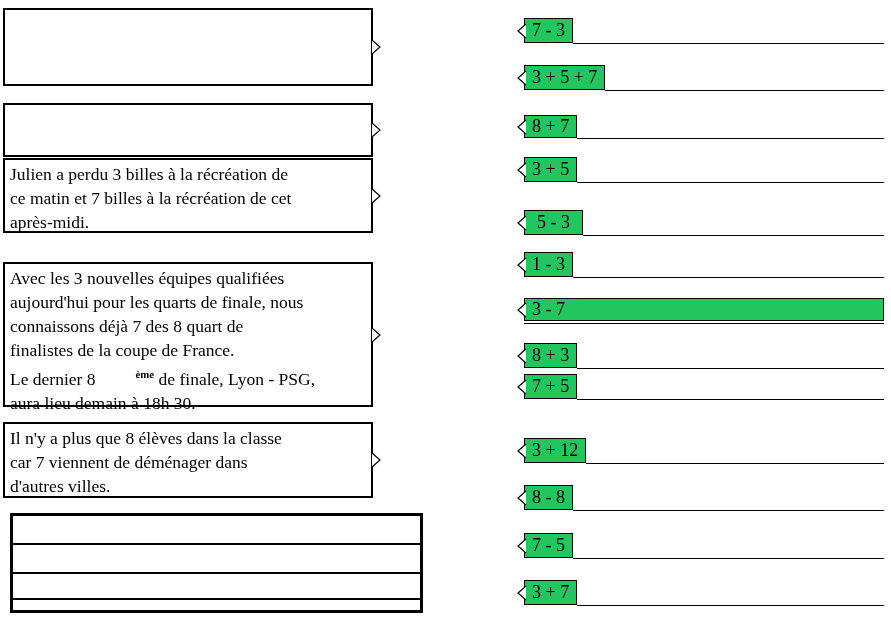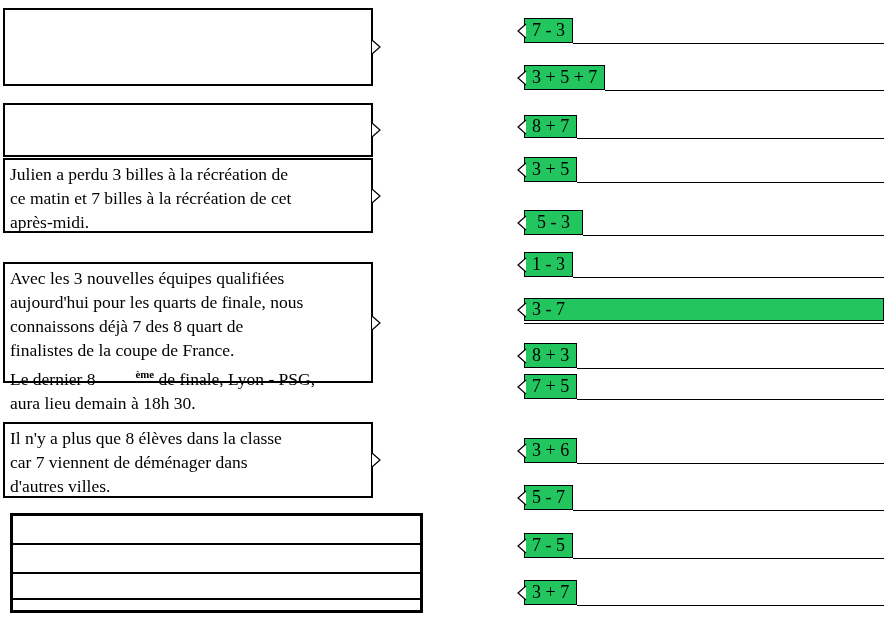--- a/index.html
+++ b/index.html
@@ -50,21 +50,21 @@
         <svg class="chev-r" width="10" height="16" viewBox="0 0 10 16">
           <polyline points="1,1 9,8 1,15" fill="#ffffff" stroke="#000000" stroke-width="1.2"></polyline>
         </svg>
       </div>
       <div class="problem-box" style="top: 158px; height: 75px;">
         <div>Julien a perdu 3 billes à la récréation de<br>ce matin et 7 billes à la récréation de cet<br>après-midi.</div>
         <svg class="chev-r" width="10" height="16" viewBox="0 0 10 16">
           <polyline points="1,1 9,8 1,15" fill="#ffffff" stroke="#000000" stroke-width="1.2"></polyline>
         </svg>
       </div>
-      <div class="problem-box" style="top: 262px; height: 121px;">
+      <div class="problem-box" style="top: 262px; height: 145px;">
         <div>Avec les 3 nouvelles équipes qualifiées<br>aujourd'hui pour les quarts de finale, nous<br>connaissons déjà 7 des 8 quart de<br>finalistes de la coupe de France.<br><span>Le dernier 8</span><sup>ème</sup><span> de finale, Lyon - PSG,</span><br>aura lieu demain à 18h 30.</div>
         <svg class="chev-r" width="10" height="16" viewBox="0 0 10 16">
           <polyline points="1,1 9,8 1,15" fill="#ffffff" stroke="#000000" stroke-width="1.2"></polyline>
         </svg>
       </div>
       <div class="problem-box" style="top: 422px; height: 76px;">
         <div>Il n'y a plus que 8 élèves dans la classe<br>car 7 viennent de déménager dans<br>d'autres villes.</div>
         <svg class="chev-r" width="10" height="16" viewBox="0 0 10 16">
           <polyline points="1,1 9,8 1,15" fill="#ffffff" stroke="#000000" stroke-width="1.2"></polyline>
         </svg>
@@ -125,27 +125,27 @@
           </svg></div>
         <div class="answer-line"></div>
       </div>
       <div class="expr-row" style="top: 374px; text-align: center;">
         <div class="expr-box"><span>7 + 5</span><svg class="chev-l" width="10" height="16" viewBox="0 0 10 16">
             <polyline points="9,1 1,8 9,15" fill="#ffffff" stroke="#000000" stroke-width="1.2"></polyline>
           </svg></div>
         <div class="answer-line"></div>
       </div>
       <div class="expr-row" style="top: 438px;">
-        <div class="expr-box"><span>3 + 6</span><svg class="chev-l" width="10" height="16" viewBox="0 0 10 16">
+        <div class="expr-box"><span>3 + 12</span><svg class="chev-l" width="10" height="16" viewBox="0 0 10 16">
             <polyline points="9,1 1,8 9,15" fill="#ffffff" stroke="#000000" stroke-width="1.2"></polyline>
           </svg></div>
         <div class="answer-line"></div>
       </div>
       <div class="expr-row" style="top: 485px;">
-        <div class="expr-box"><span>5 - 7</span><svg class="chev-l" width="10" height="16" viewBox="0 0 10 16">
+        <div class="expr-box"><span>8 - 8</span><svg class="chev-l" width="10" height="16" viewBox="0 0 10 16">
             <polyline points="9,1 1,8 9,15" fill="#ffffff" stroke="#000000" stroke-width="1.2"></polyline>
           </svg></div>
         <div class="answer-line"></div>
       </div>
       <div class="expr-row" style="top: 533px;">
         <div class="expr-box"><span>7 - 5</span><svg class="chev-l" width="10" height="16" viewBox="0 0 10 16">
             <polyline points="9,1 1,8 9,15" fill="#ffffff" stroke="#000000" stroke-width="1.2"></polyline>
           </svg></div>
         <div class="answer-line"></div>
       </div>

